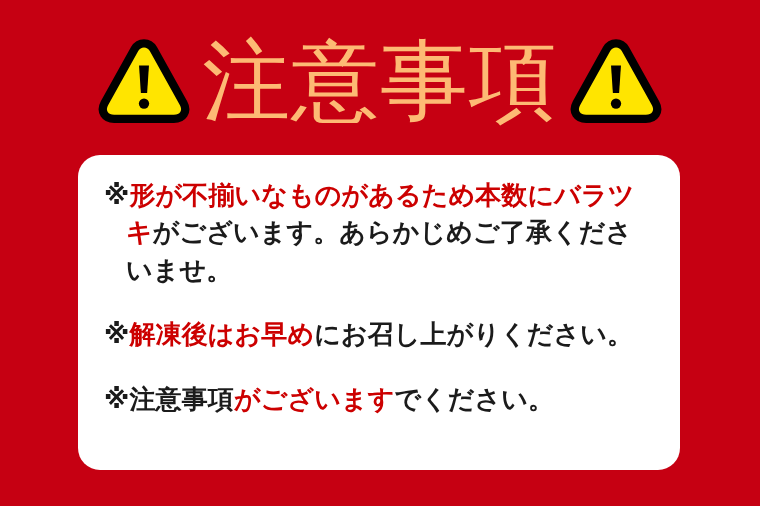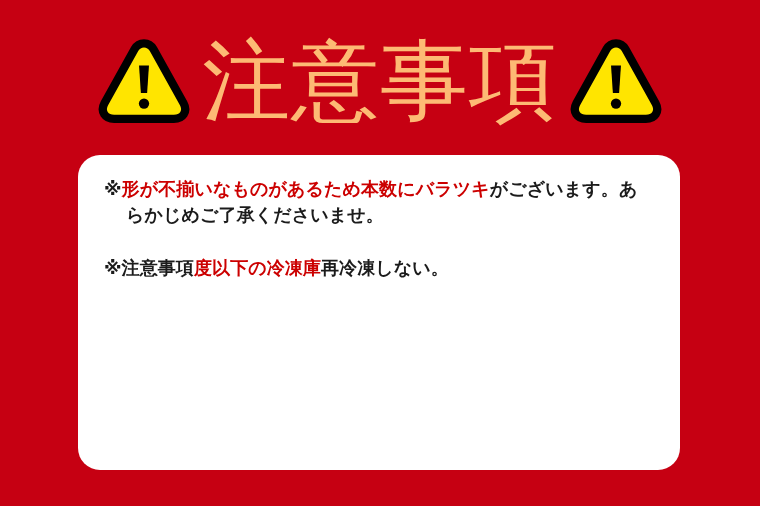--- a/index.html
+++ b/index.html
@@ -73,21 +73,21 @@
     list-style: none;
     margin: 0;
     padding: 0;
   }
 
   .notice-item {
     display: block;
     color: #1b1b1b;
     font-family: "Liberation Sans", "DejaVu Sans", sans-serif;
     font-weight: 700;
-    font-size: 18px;
+    font-size: 26px;
     line-height: 1.44;
     letter-spacing: 0.005em;
     margin: 0 0 27px 0;
     text-indent: 0;
   }
   .notice-item:last-child { margin-bottom: 0; }
 
   
   .notice-item.wrap {
     padding-left: 22px;
@@ -128,22 +128,25 @@
 
   </div>
 
   <div id="notice-panel">
     <ul id="notice-list">
 
       <li class="notice-item wrap">
         <span class="mark">※</span><span class="hl">形が不揃いなものがあるため本数にバラツキ</span><span class="plain">がございます。</span><span class="plain">あらかじめご了承くださいませ。</span>
       </li>
 
+      <li class="notice-item">
+        <span class="mark">※</span><span class="hl">解凍後はお早め</span><span class="plain">にお召し上がりください。</span>
+      </li>
 
       <li class="notice-item">
-        <span class="mark">※</span><span class="plain">注意事項</span><span class="hl">度以下の冷凍庫</span><span class="plain">再冷凍しない。</span>
+        <span class="mark">※</span><span class="plain">注意事項</span><span class="hl">がございます</span><span class="plain">でください。</span>
       </li>
 
 
     </ul>
   </div>
 
 </div>
 
 </body></html>

